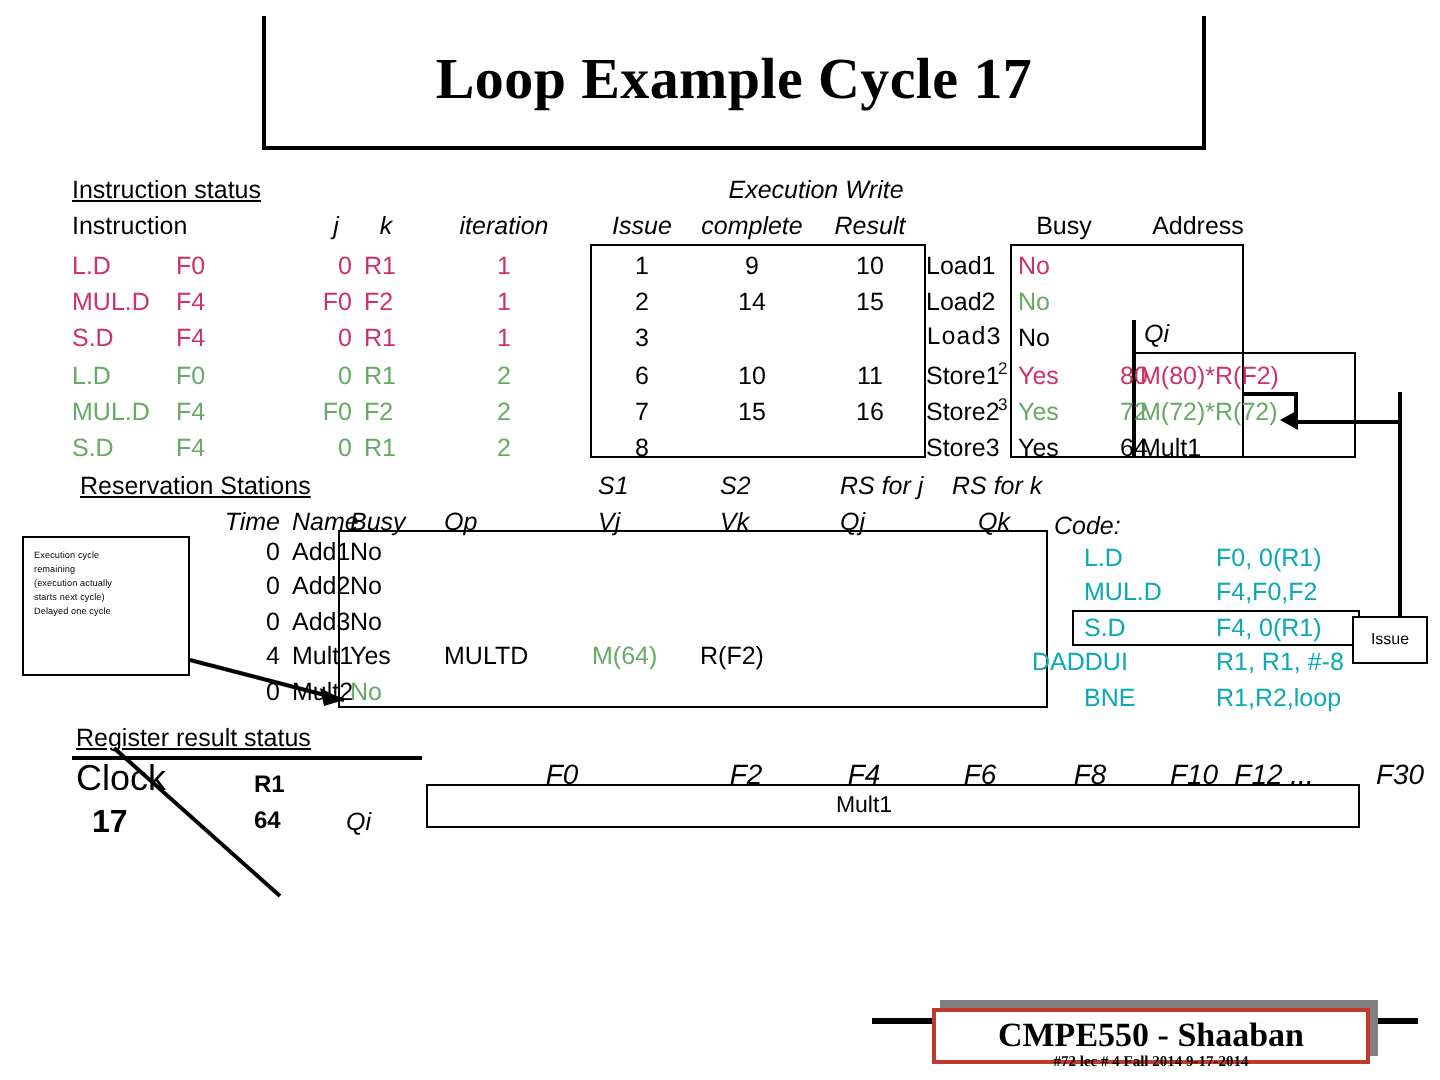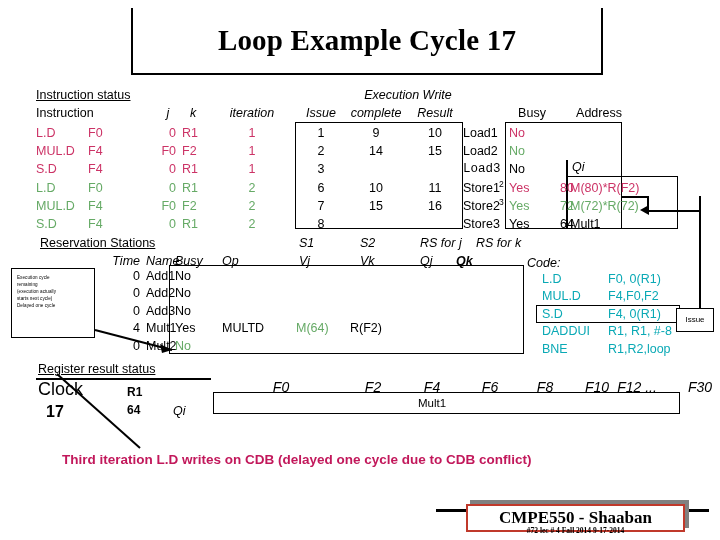--- a/index.html
+++ b/index.html
@@ -222,21 +222,21 @@
 <div class="abs lbl ital" style="left:146px; top:254px;">Name</div>
 <div class="abs lbl ital" style="left:175px; top:254px;">Busy</div>
 <div class="abs lbl ital" style="left:222px; top:254px;">Op</div>
 <div class="abs lbl ital" style="left:299px; top:236px;">S1</div>
 <div class="abs lbl ital" style="left:360px; top:236px;">S2</div>
 <div class="abs lbl ital" style="left:299px; top:254px;">Vj</div>
 <div class="abs lbl ital" style="left:360px; top:254px;">Vk</div>
 <div class="abs lbl ital" style="left:420px; top:236px;">RS for j</div>
 <div class="abs lbl ital" style="left:476px; top:236px;">RS for k</div>
 <div class="abs lbl ital" style="left:420px; top:254px;">Qj</div>
-<div class="abs lbl ital" style="left:456px; top:254px;font-weight:bold;">Qk</div>
+<div class="abs lbl ital" style="left:489px; top:254px;">Qk</div>
 
 <div class="abs frame" id="rs-frame"></div>
 
 <div id="rs-rows">
     <div class="abs lbl rgt" style="left: 96px; top: 269px; width: 44px; color: rgb(0, 0, 0);">0</div>
     <div class="abs lbl" style="left: 146px; top: 269px; color: rgb(0, 0, 0);">Add1</div>
     <div class="abs lbl" style="left: 175px; top: 269px; color: rgb(0, 0, 0);">No</div>
     <div class="abs lbl" style="left: 222px; top: 269px; color: rgb(0, 0, 0);"></div>
     <div class="abs lbl" style="left: 296px; top: 269px; color: rgb(102, 170, 102);"></div>
     <div class="abs lbl" style="left: 350px; top: 269px; color: rgb(0, 0, 0);"></div>
@@ -311,38 +311,37 @@
   </div>
 
 <div class="abs lbl ital" style="left:527px; top:256px;">Code:</div>
 <div id="code-lines">
     <div class="abs lbl" style="left: 542px; top: 272px; color: rgb(10, 169, 181);">L.D</div>
     <div class="abs lbl" style="left: 608px; top: 272px; color: rgb(10, 169, 181);">F0, 0(R1)</div>
     <div class="abs lbl" style="left: 542px; top: 289.4px; color: rgb(10, 169, 181);">MUL.D</div>
     <div class="abs lbl" style="left: 608px; top: 289.4px; color: rgb(10, 169, 181);">F4,F0,F2</div>
     <div class="abs lbl" style="left: 542px; top: 306.8px; color: rgb(10, 169, 181);">S.D</div>
     <div class="abs lbl" style="left: 608px; top: 306.8px; color: rgb(10, 169, 181);">F4, 0(R1)</div>
-    <div class="abs lbl" style="left: 542px; top: 324.2px; color: rgb(10, 169, 181);">DADDUI</div>
+    <div class="abs lbl" style="left: 516px; top: 324.2px; color: rgb(10, 169, 181);">DADDUI</div>
     <div class="abs lbl" style="left: 608px; top: 324.2px; color: rgb(10, 169, 181);">R1, R1, #-8</div>
     <div class="abs lbl" style="left: 542px; top: 341.6px; color: rgb(10, 169, 181);">BNE</div>
     <div class="abs lbl" style="left: 608px; top: 341.6px; color: rgb(10, 169, 181);">R1,R2,loop</div>
   </div>
 <div class="abs frame" id="code-sd-frame"></div>
 <div class="abs frame" id="issue-frame">
   <div class="txt">Issue</div>
 </div>
 
 <svg class="abs" id="leaders">
   <line x1="95" y1="330" x2="172" y2="350" stroke="#000" stroke-width="2"></line>
   <polygon points="172,350 160,344 162,353" fill="#000"></polygon>
   <line x1="57" y1="374" x2="140" y2="448" stroke="#000" stroke-width="2"></line>
 </svg>
 
 <div class="abs" id="caption">
-  <div>Third iteration L.D writes on CDB (delayed one cycle due to CDB conflict)</div>
 </div>
 
 <div class="abs" id="footer-line-l"></div>
 <div class="abs" id="footer-line-r"></div>
 <div class="abs" id="footer-shadow"></div>
 <div class="abs" id="footer-box">
   <div class="txt">CMPE550 - Shaaban</div>
 </div>
 <div class="abs" id="footer-sub">#72   lec # 4 Fall 2014   9-17-2014</div>
 

